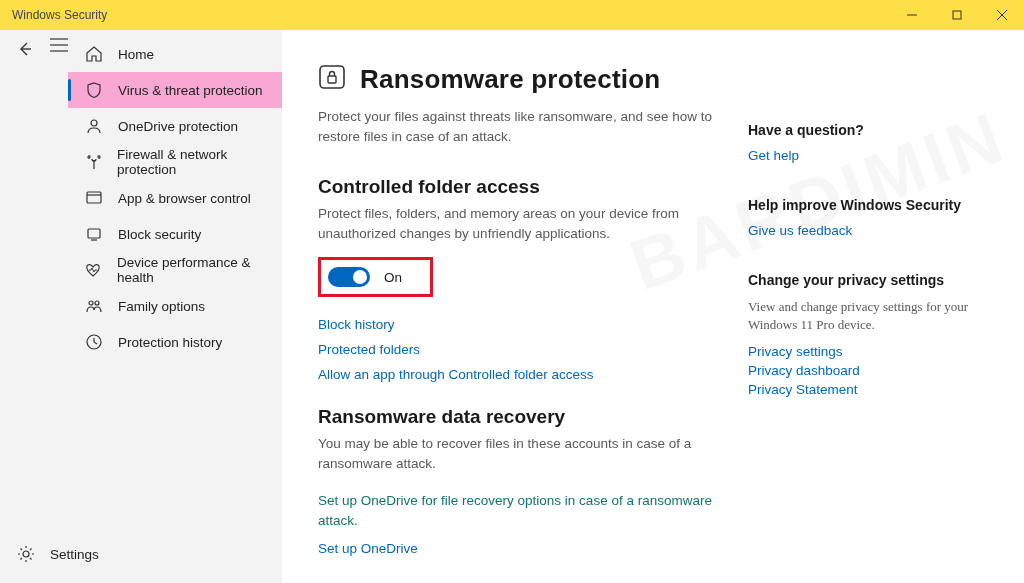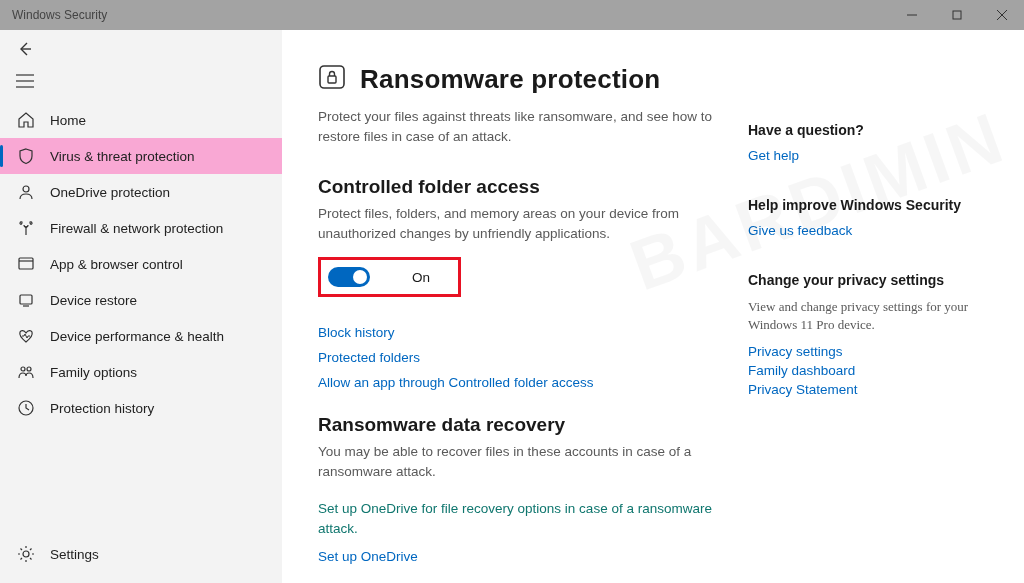--- a/index.html
+++ b/index.html
@@ -1,29 +1,29 @@
 <!DOCTYPE html>
 <html><head>
 <meta charset="utf-8">
 <style>
   * { box-sizing: border-box; margin: 0; padding: 0; }
   html, body { width: 1024px; height: 583px; font-family: "Segoe UI", Arial, sans-serif; background: #ffffff; color: #1a1a1a; overflow: hidden; }
 
   
-  .titlebar { height: 30px; background: #a3a3a3; display: flex; align-items: center; justify-content: space-between; padding: 0 0 0 12px; font-size: 12px; color: #444; }
+  .titlebar { height: 30px; background: #fde047; display: flex; align-items: center; justify-content: space-between; padding: 0 0 0 12px; font-size: 12px; color: #444; }
   .titlebar .app-title { }
   .titlebar .win-controls { display: flex; height: 100%; }
   .titlebar .win-btn { width: 45px; height: 30px; display: flex; align-items: center; justify-content: center; cursor: default; }
   .titlebar .win-btn svg { display: block; }
 
   
   .body-wrap { display: flex; height: calc(583px - 30px); }
 
   
-  .sidebar { width: 282px; background: #f3f3f3; display: flex; flex-direction: column; position: relative; }
+  .sidebar { width: 282px; background: #f3f3f3; display: flex; flex-direction: row; position: relative; }
   .back-row { padding: 10px 0 4px 16px; }
   .back-btn { width: 22px; height: 22px; color: #333; }
   .hamburger { padding: 8px 0 8px 16px; }
   .hamburger svg { display: block; }
 
   .nav { margin-top: 6px; }
   .nav-item { display: flex; align-items: center; height: 36px; padding: 0 0 0 16px; font-size: 13.5px; color: #222; position: relative; }
   .nav-item .icon { width: 20px; height: 20px; margin-right: 14px; display: inline-flex; align-items: center; justify-content: center; }
   .nav-item.active { background: #f9a8d4; }
   .nav-item.active::before { content: ""; position: absolute; left: 0; top: 7px; bottom: 7px; width: 3px; background: #0067c0; border-radius: 2px; }
@@ -37,21 +37,21 @@
   .aside-col { width: 230px; margin-left: 34px; padding-top: 58px; }
 
   .page-header { display: flex; align-items: flex-start; margin-bottom: 12px; }
   .page-header .hdr-icon { width: 28px; height: 26px; margin-right: 14px; }
   .page-header h1 { font-size: 26px; font-weight: 600; letter-spacing: 0.2px; }
   .page-desc { font-size: 13.5px; color: #5a5a5a; line-height: 1.45; margin-bottom: 30px; }
 
   h2 { font-size: 19px; font-weight: 600; margin-bottom: 6px; }
   .sub-desc { font-size: 13.5px; color: #5a5a5a; line-height: 1.45; margin-bottom: 14px; }
 
-  .toggle-row { display: inline-flex; align-items: center; border: 3px solid #e81123; padding: 7px 28px 7px 7px; margin-bottom: 18px; gap: 28px; }
+  .toggle-row { display: inline-flex; align-items: center; border: 3px solid #e81123; padding: 7px 28px 7px 7px; margin-bottom: 10px; }
   .toggle { width: 42px; height: 20px; border-radius: 10px; background: #0067c0; position: relative; margin-right: 14px; }
   .toggle::after { content: ""; position: absolute; right: 3px; top: 3px; width: 14px; height: 14px; border-radius: 50%; background: #fff; }
   .toggle-label { font-size: 13.5px; }
 
   .link { color: #0067c0; font-size: 13.5px; display: block; margin: 10px 0; cursor: default; }
   .aside-heading { font-size: 14px; font-weight: 600; margin-bottom: 10px; }
   .aside-text { font-size: 13px; color: #5a5a5a; line-height: 1.4; margin-bottom: 10px; font-family: Liberation Serif, serif; }
   .aside-block { margin-bottom: 34px; }
 
   .section-gap { margin-top: 24px; }
@@ -148,21 +148,21 @@
           </span>
         <span>App &amp; browser control</span>
       </div>
       <div class="nav-item">
         <span class="icon">
             <svg width="18" height="18" viewBox="0 0 18 18">
               <rect x="3" y="4" width="12" height="9" rx="1" fill="none" stroke="#333" stroke-width="1.2"></rect>
               <line x1="6" y1="15" x2="12" y2="15" stroke="#333" stroke-width="1.2"></line>
             </svg>
           </span>
-        <span>Device restore</span>
+        <span>Block security</span>
       </div>
       <div class="nav-item">
         <span class="icon">
             <svg width="18" height="18" viewBox="0 0 18 18">
               <path d="M9 15 C4 11 2 8 3 5 C4 3 7 3 9 6 C11 3 14 3 15 5 C16 8 14 11 9 15 Z" fill="none" stroke="#333" stroke-width="1.2"></path>
               <path d="M5 9 L7 9 L8 7 L10 11 L11 9 L13 9" fill="none" stroke="#333" stroke-width="1"></path>
             </svg>
           </span>
         <span>Device performance &amp; health</span>
       </div>
@@ -243,19 +243,19 @@
         <a class="link" style="margin-top:4px">Get help</a>
       </div>
       <div class="aside-block">
         <div class="aside-heading">Help improve Windows Security</div>
         <a class="link" style="margin-top:4px">Give us feedback</a>
       </div>
       <div class="aside-block">
         <div class="aside-heading">Change your privacy settings</div>
         <p class="aside-text">View and change privacy settings for your Windows 11 Pro device.</p>
         <a class="link" style="margin:4px 0">Privacy settings</a>
-        <a class="link" style="margin:4px 0">Family dashboard</a>
+        <a class="link" style="margin:4px 0">Privacy dashboard</a>
         <a class="link" style="margin:4px 0">Privacy Statement</a>
       </div>
     </div>
 
   </div>
 </div>
 
 </body></html>

